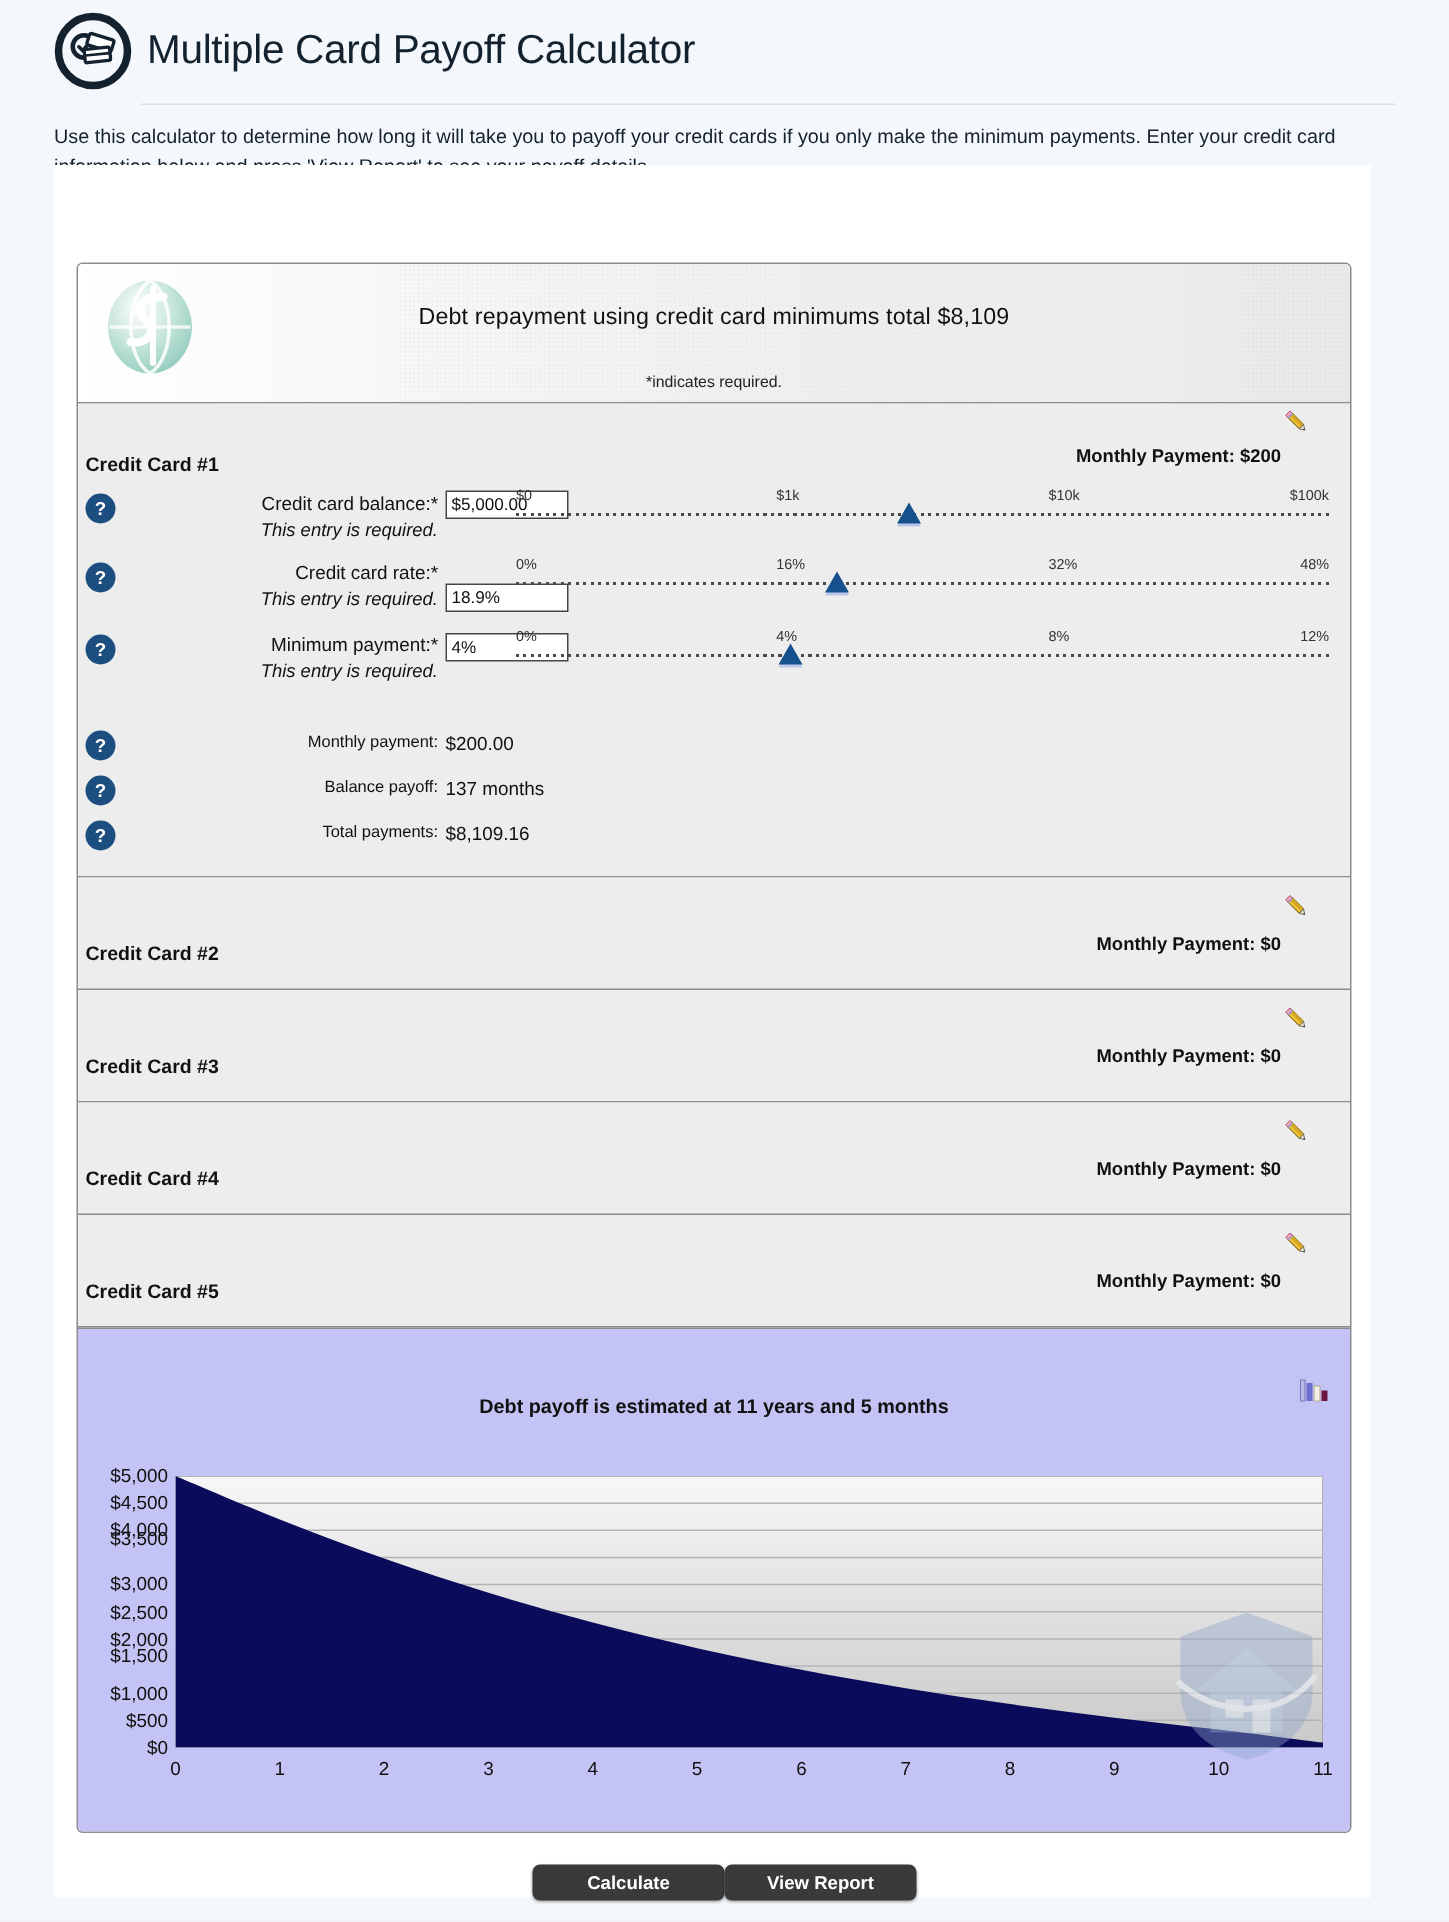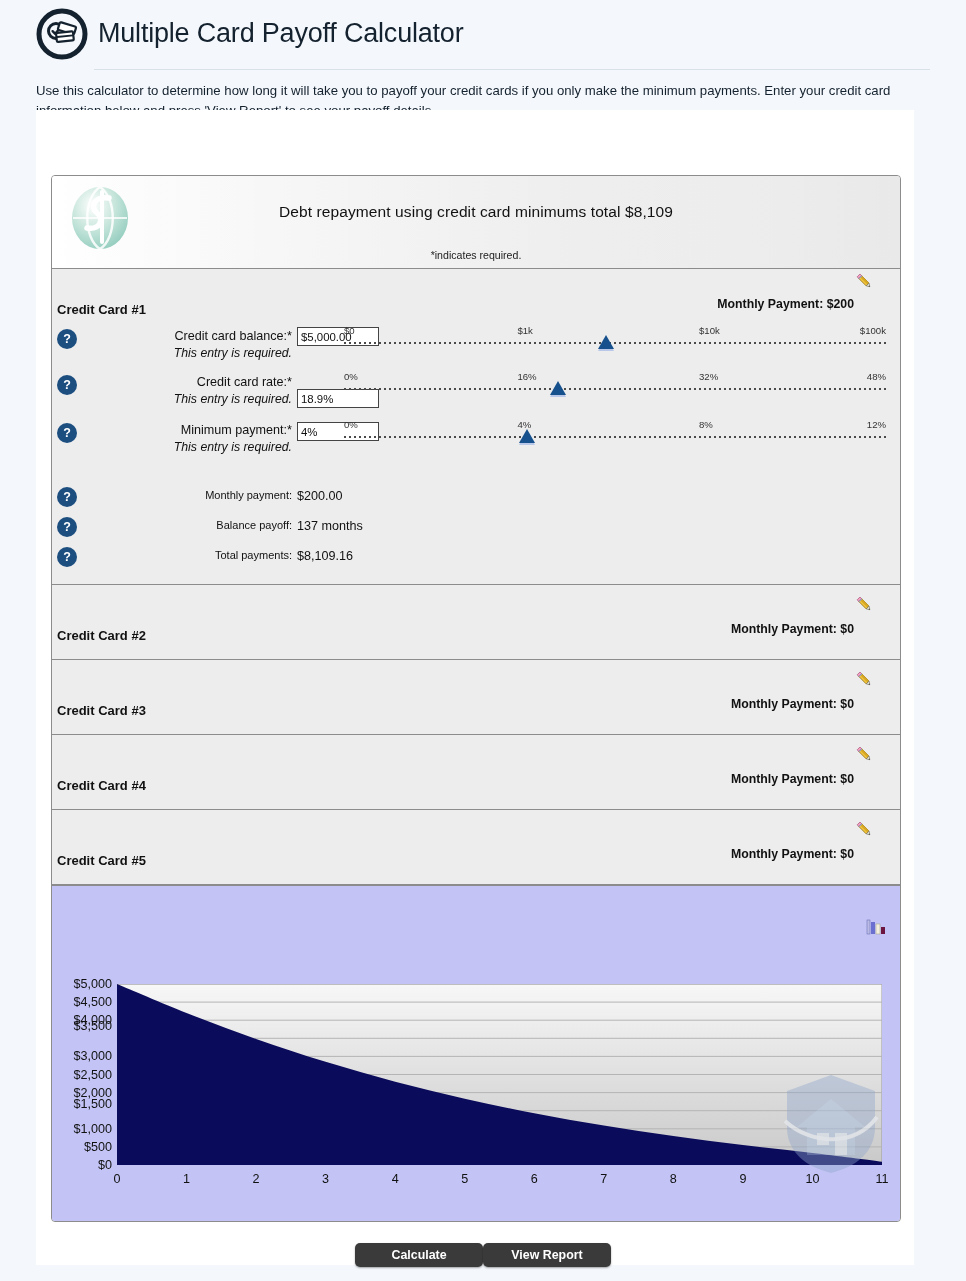--- a/index.html
+++ b/index.html
@@ -380,20 +380,21 @@
 
   <div class="chart-sec">
     <span class="chart-icon">
       <svg viewBox="0 0 20 18" width="20" height="18">
         <rect x="1" y="2" width="3" height="14" fill="#b9bbe6" stroke="#6f72b5" stroke-width="0.6"></rect>
         <rect x="5" y="4" width="4" height="12" fill="#6a6fd0"></rect>
         <rect x="10" y="6" width="4" height="10" fill="#f3efe0" stroke="#a9a48c" stroke-width="0.6"></rect>
         <rect x="15" y="9" width="4" height="7" fill="#6b1540"></rect>
       </svg>
     </span>
+    <div class="chart-title">Debt payoff is estimated at 11 years and 5 months</div>
 
     <div class="chart-body">
       <svg id="plot" viewBox="0 0 765 181" width="765" height="181" preserveAspectRatio="none">
         <defs>
           <linearGradient id="plotbg" x1="0" y1="0" x2="0" y2="1">
             <stop offset="0%" stop-color="#f7f7f7"></stop>
             <stop offset="100%" stop-color="#c9c9c9"></stop>
           </linearGradient>
         </defs>
         <rect x="0" y="0" width="765" height="181" fill="url(#plotbg)" stroke="#9a9a9a" stroke-width="1"></rect>

